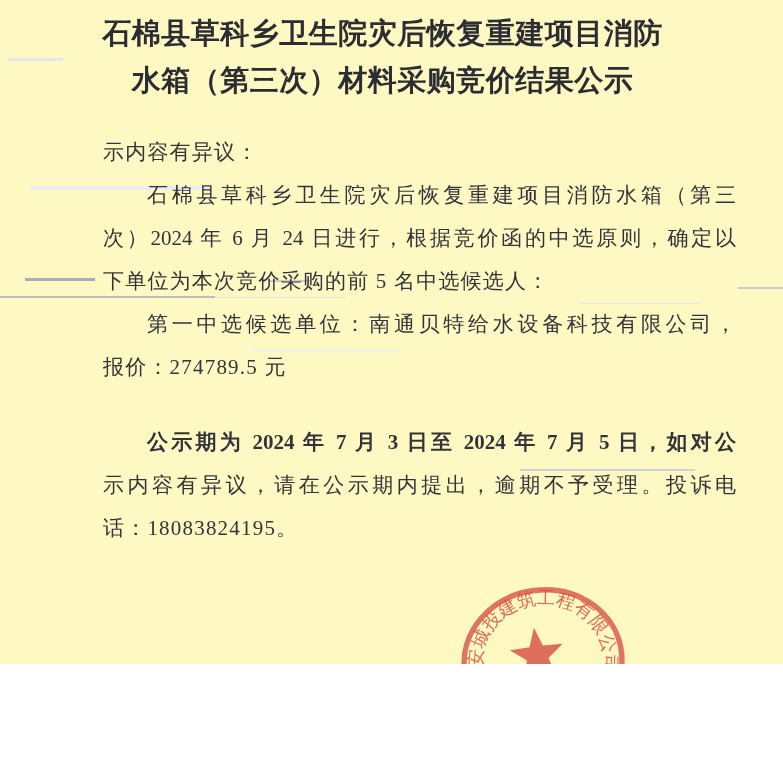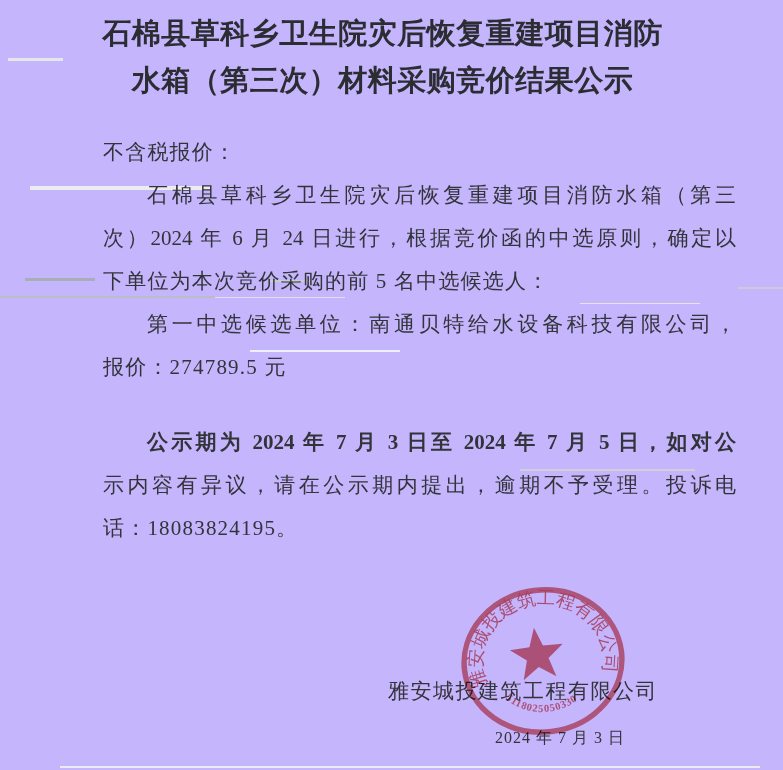--- a/index.html
+++ b/index.html
@@ -1,20 +1,20 @@
 <!DOCTYPE html>
 <html><head>
 <meta charset="utf-8">
 <style>
   html,body{margin:0;padding:0;}
   body{background:#ffffff;}
   .page{
     position:relative;
-    width:783px;height:770px;
-    background:#c4b5fd;
+    width:783px;height:664px;
+    background:#fef9c3;
     overflow:hidden;
     font-family:"Liberation Serif","DejaVu Serif",serif;
     color:#33343a;
   }
   
   .title{
     position:absolute;left:0;top:10px;width:765px;
     text-align:center;
     font-family:"Liberation Sans","DejaVu Sans",sans-serif;
     font-weight:bold;
@@ -88,21 +88,21 @@
   <div class="artifact a9"></div>
   <div class="artifact a10"></div>
   <div class="artifact a11"></div>
 
   <div class="title">
     <div>石棉县草科乡卫生院灾后恢复重建项目消防</div>
     <div>水箱（第三次）材料采购竞价结果公示</div>
   </div>
 
   <div class="body-text">
-    <div class="line">不含税报价：</div>
+    <div class="line">示内容有异议：</div>
     <div class="line just indent">石棉县草科乡卫生院灾后恢复重建项目消防水箱（第三</div>
     <div class="line just">次）2024 年 6 月 24 日进行，根据竞价函的中选原则，确定以</div>
     <div class="line">下单位为本次竞价采购的前 5 名中选候选人：</div>
     <div class="line just indent">第一中选候选单位：南通贝特给水设备科技有限公司，</div>
     <div class="line">报价：274789.5 元</div>
     <div class="line just indent gap">公示期为 2024 年 7 月 3 日至 2024 年 7 月 5 日，如对公</div>
     <div class="line just">示内容有异议，请在公示期内提出，逾期不予受理。投诉电</div>
     <div class="line">话：18083824195。</div>
   </div>
 

